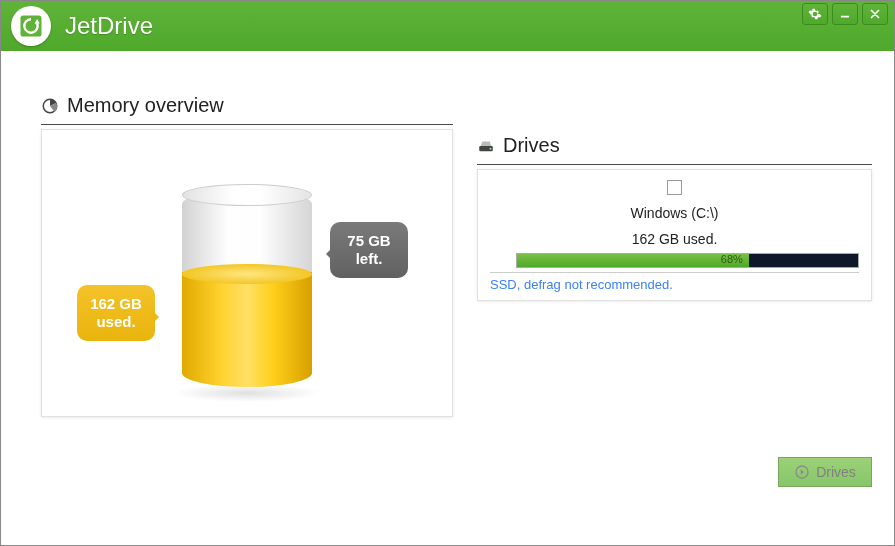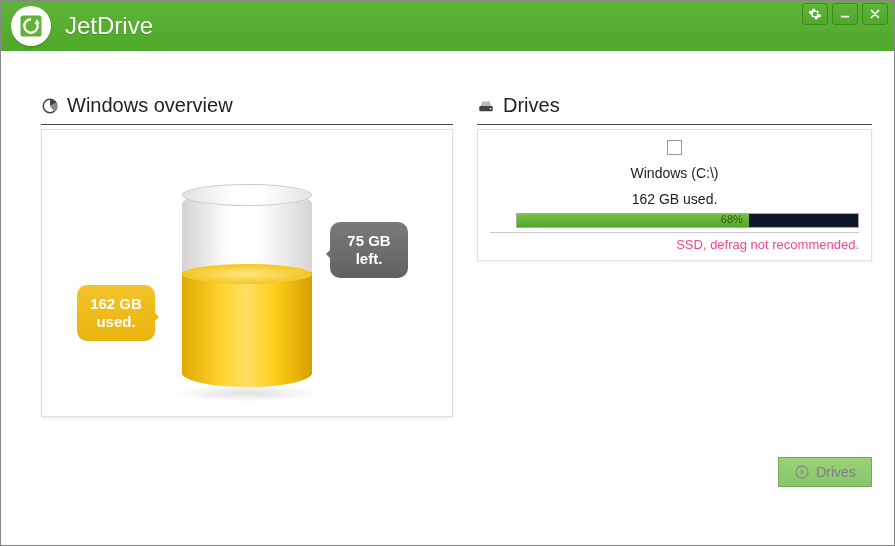--- a/index.html
+++ b/index.html
@@ -60,21 +60,21 @@
   cursor: pointer;
 }
 .win-btn svg { width: 14px; height: 14px; }
 .content {
   flex: 1;
   display: flex;
   padding: 40px 22px 22px 40px;
   gap: 24px;
 }
 .panel-left { width: 412px; }
-.panel-right { flex: 1; position: relative; }
+.panel-right { flex: 1; position: relative; margin-top: 40px; }
 .panel-header {
   display: flex;
   align-items: center;
   gap: 8px;
   border-bottom: 1px solid #4a4a4a;
   padding-bottom: 4px;
   margin-bottom: 0;
   height: 34px;
 }
 .panel-header-icon {
@@ -214,24 +214,23 @@
 }
 .progress-label {
   position: absolute;
   right: 6px;
   top: -1px;
   font-size: 11px;
   color: #2b5c10;
 }
 .drive-note {
   font-size: 13px;
-  color: #ec4899;
+  color: #3b82f6;
   border-top: 1px solid #ccc;
   padding-top: 4px;
-  text-align: right;
 }
 .defrag-btn {
   position: absolute;
   right: 0;
   bottom: 36px;
   width: 94px;
   height: 30px;
   background: linear-gradient(to bottom, #7cc24c, #5fb338);
   border: 1px solid #4a8a27;
   display: flex;
@@ -279,21 +278,21 @@
 
   <div class="content">
 
     <div class="panel-left">
       <div class="panel-header">
         <svg class="panel-header-icon" viewBox="0 0 24 24">
           <circle cx="12" cy="12" r="9" fill="none" stroke="#444" stroke-width="2"></circle>
           <path d="M12 12V3a9 9 0 0 1 8 5z" fill="#444"></path>
           <path d="M12 12l8-4a9 9 0 0 1-2 12z" fill="#888"></path>
         </svg>
-        <div class="panel-header-title">Windows overview</div>
+        <div class="panel-header-title">Memory overview</div>
       </div>
       <div class="memory-card">
         <div class="cylinder">
           <div class="cyl-bottom-shadow"></div>
           <div class="cyl-body-top"></div>
           <div class="cyl-body-fill"></div>
           <div class="cyl-fill-top"></div>
           <div class="cyl-top-ellipse"></div>
         </div>
         <div class="bubble bubble-used">162 GB used.</div>

